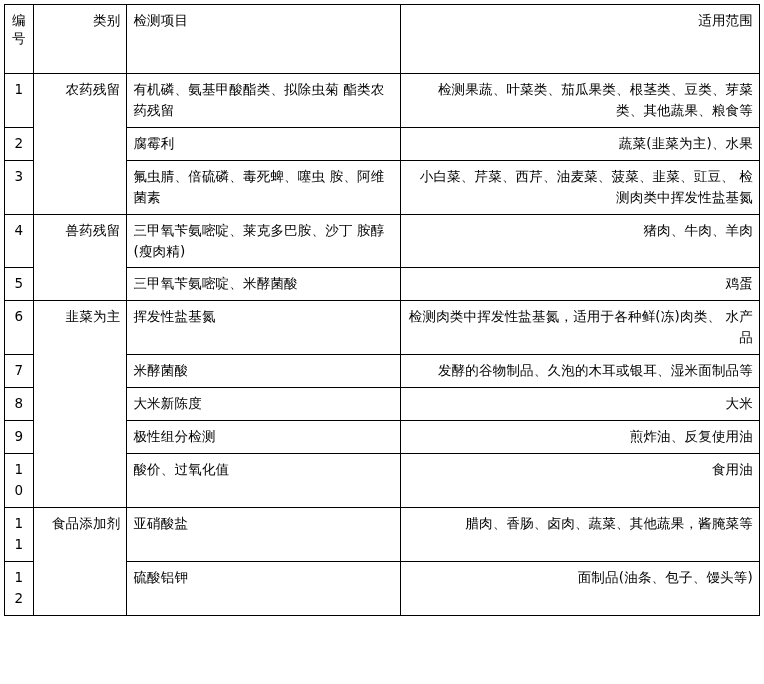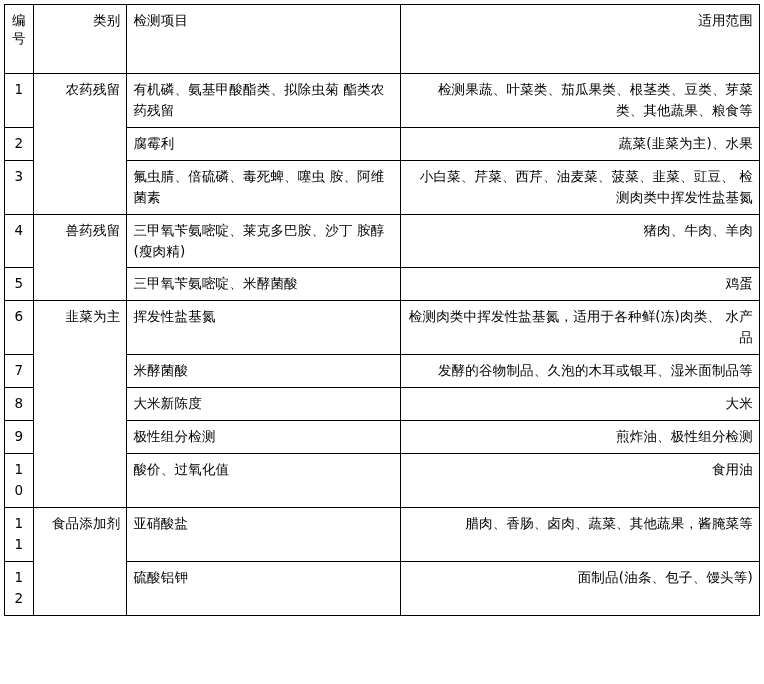--- a/index.html
+++ b/index.html
@@ -133,21 +133,21 @@
 
       <tr>
         <td class="col-no">8</td>
         <td class="col-item">大米新陈度</td>
         <td class="col-scope">大米</td>
       </tr>
 
       <tr>
         <td class="col-no">9</td>
         <td class="col-item">极性组分检测</td>
-        <td class="col-scope">煎炸油、极性组分检测</td>
+        <td class="col-scope">煎炸油、反复使用油</td>
       </tr>
 
       <tr>
         <td class="col-no">10</td>
         <td class="col-item">酸价、过氧化值</td>
         <td class="col-scope">食用油</td>
       </tr>
 
       <tr>
         <td class="col-no">11</td>

